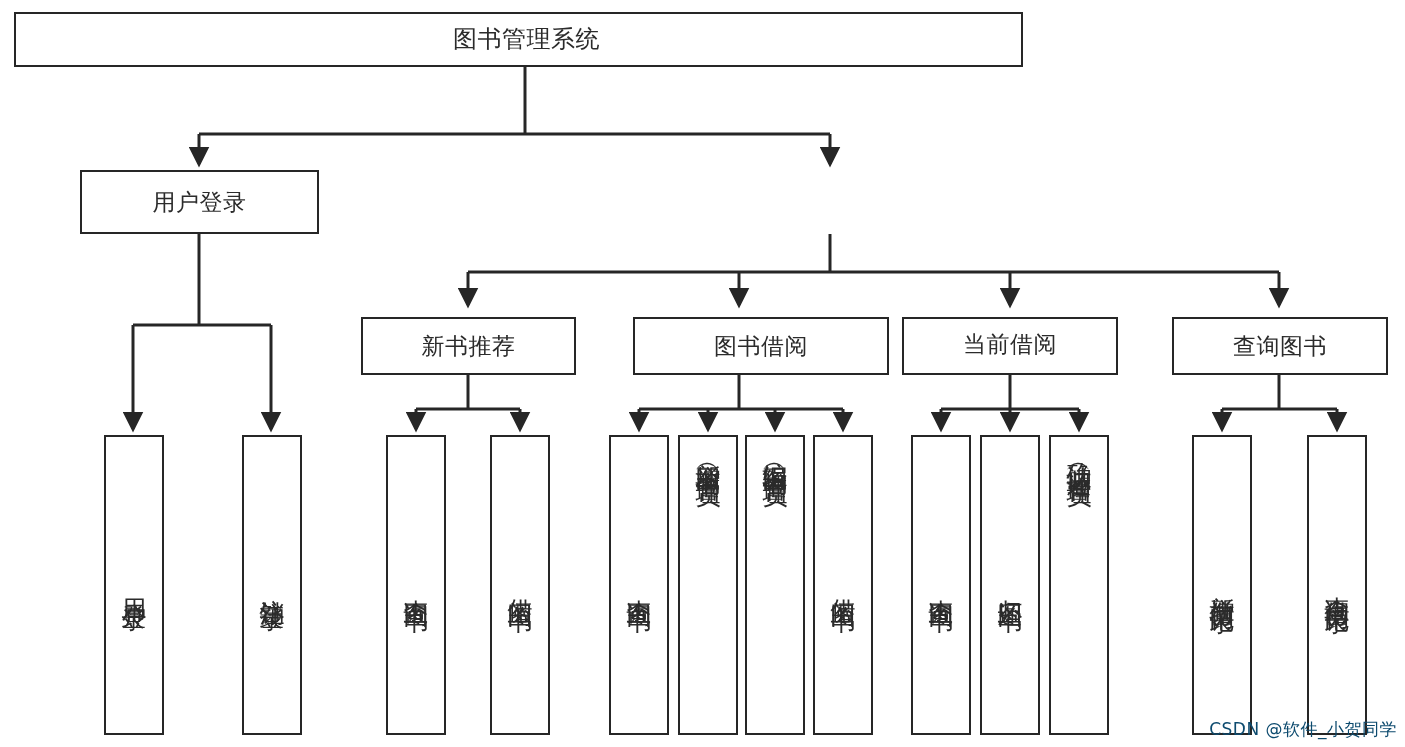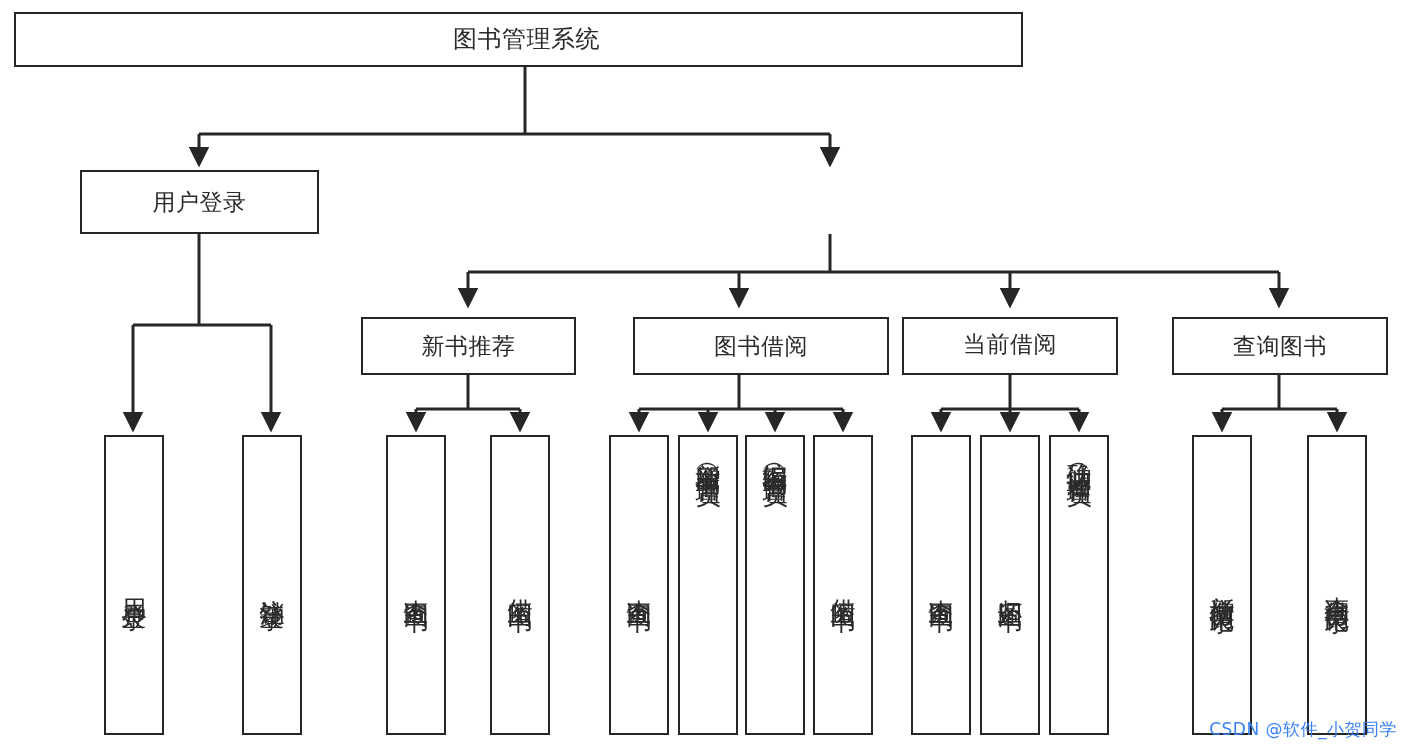--- a/index.html
+++ b/index.html
@@ -68,21 +68,21 @@
   }
   .v-node.center {
     align-items: center;
     padding-top: 0;
   }
   .watermark {
     position: absolute;
     right: 8px;
     bottom: 6px;
     font-size: 17px;
-    color: #3b82f6;
+    color: #0c4a6e;
     z-index: 5;
     white-space: nowrap;
     letter-spacing: 0.5px;
   }
 </style>
 </head>
 <body>
 
 <div id="canvas">
 

